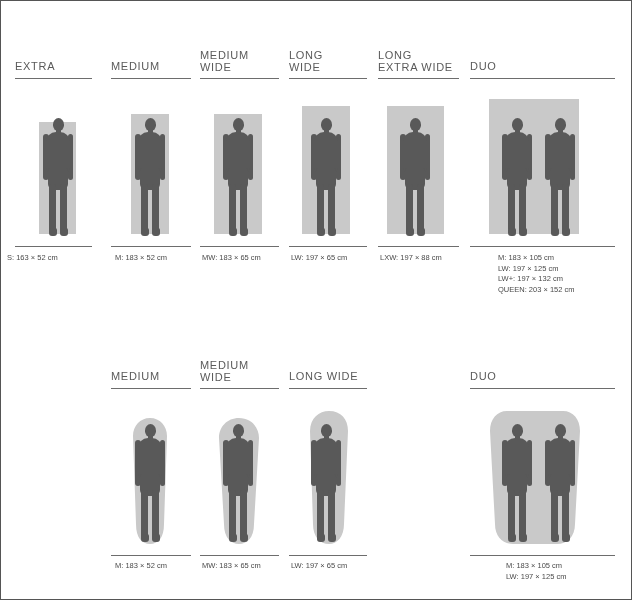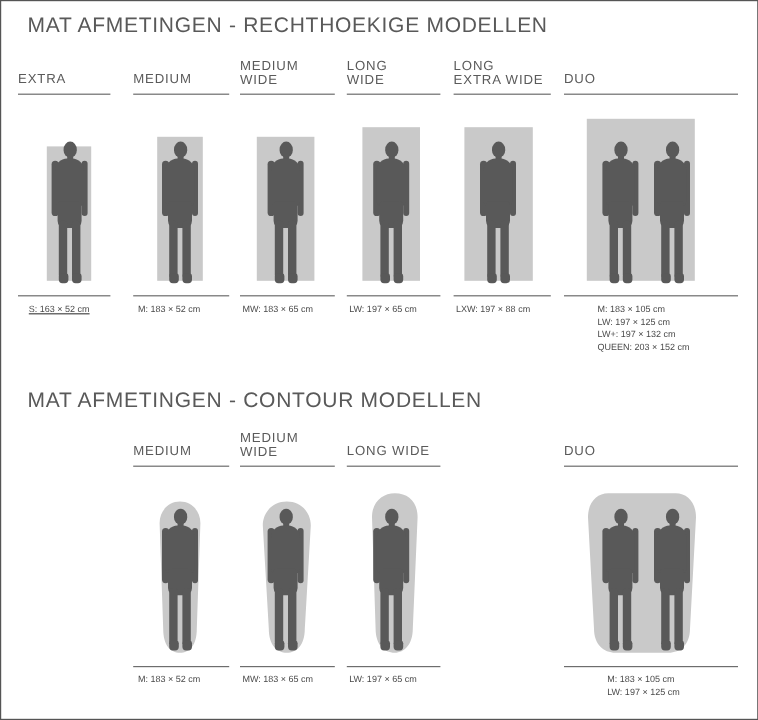--- a/index.html
+++ b/index.html
@@ -142,21 +142,20 @@
     position: absolute;
     height: 1px;
     background: #6d6d6d;
   }
 </style>
 </head>
 <body>
 
 <div id="page">
 
-  <div class="section-title" id="title-rect">MAT AFMETINGEN - RECHTHOEKIGE MODELLEN</div>
 
   <div class="col-head" style="left:14px; top:60px;">EXTRA</div>
   <div class="head-rule" style="left:14px; top:77px; width:77px;"></div>
 
   <div class="col-head" style="left:110px; top:60px;">MEDIUM</div>
   <div class="head-rule" style="left:110px; top:77px; width:80px;"></div>
 
   <div class="col-head" style="left:199px; top:49px;">MEDIUM
 WIDE</div>
   <div class="head-rule" style="left:199px; top:77px; width:79px;"></div>
@@ -181,21 +180,21 @@
       <div class="arm-r"></div>
       <div class="torso"></div>
       <div class="hips"></div>
       <div class="leg-l"></div>
       <div class="leg-r"></div>
       <div class="foot-l"></div>
       <div class="foot-r"></div>
     </div>
   </div>
   <div class="cap-rule" style="left:14px; top:245px; width:77px;"></div>
-  <div class="caption" style="left:23px; top:252px;text-decoration:underline;">S: 163 × 52 cm</div>
+  <div class="caption" style="left:6px; top:252px;">S: 163 × 52 cm</div>
 
   <div class="fig">
     <div class="mat" style="left:130px; top:113px; width:38px; height:120px;"></div>
     <div class="person" style="left:128px; top:117px;">
       <div class="head"></div>
       <div class="neck"></div>
       <div class="arm-l"></div>
       <div class="arm-r"></div>
       <div class="torso"></div>
       <div class="hips"></div>
@@ -288,21 +287,20 @@
       <div class="foot-l"></div>
       <div class="foot-r"></div>
     </div>
   </div>
   <div class="cap-rule" style="left:469px; top:245px; width:145px;"></div>
   <div class="caption" style="left:497px; top:252px;">M: 183 × 105 cm
 LW: 197 × 125 cm
 LW+: 197 × 132 cm
 QUEEN: 203 × 152 cm</div>
 
-  <div class="section-title" id="title-contour">MAT AFMETINGEN - CONTOUR MODELLEN</div>
 
   <div class="col-head" style="left:110px; top:370px;">MEDIUM</div>
   <div class="head-rule" style="left:110px; top:387px; width:80px;"></div>
 
   <div class="col-head" style="left:199px; top:359px;">MEDIUM
 WIDE</div>
   <div class="head-rule" style="left:199px; top:387px; width:79px;"></div>
 
   <div class="col-head" style="left:288px; top:370px;">LONG WIDE</div>
   <div class="head-rule" style="left:288px; top:387px; width:78px;"></div>

